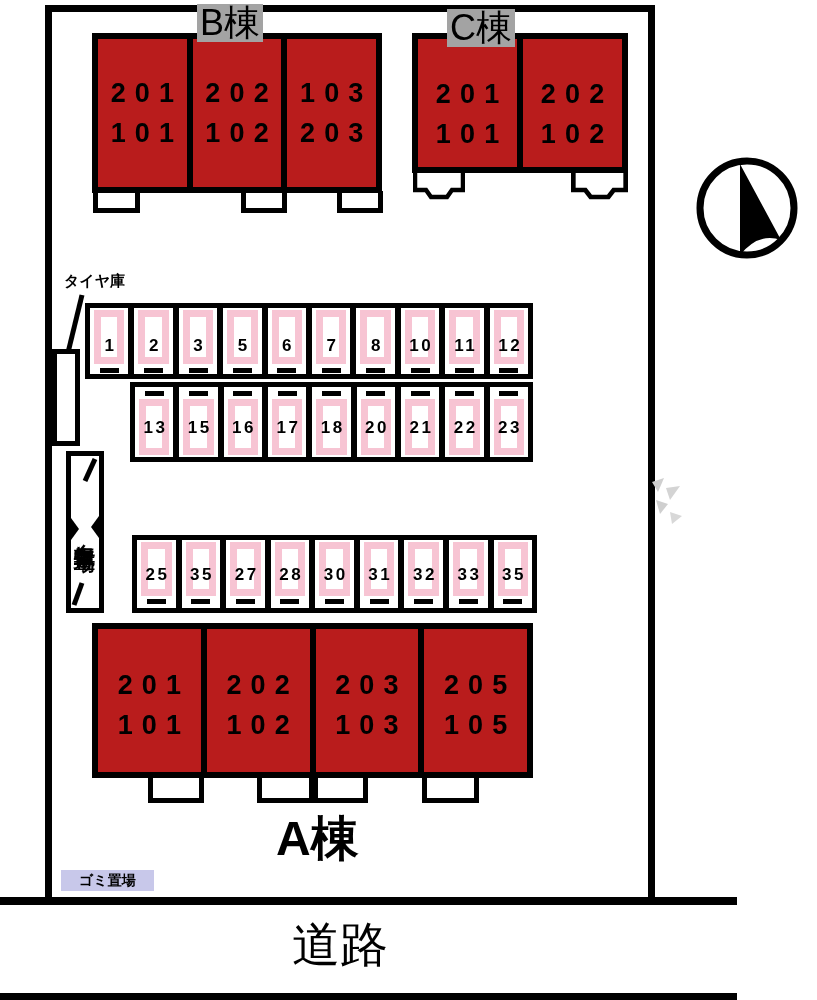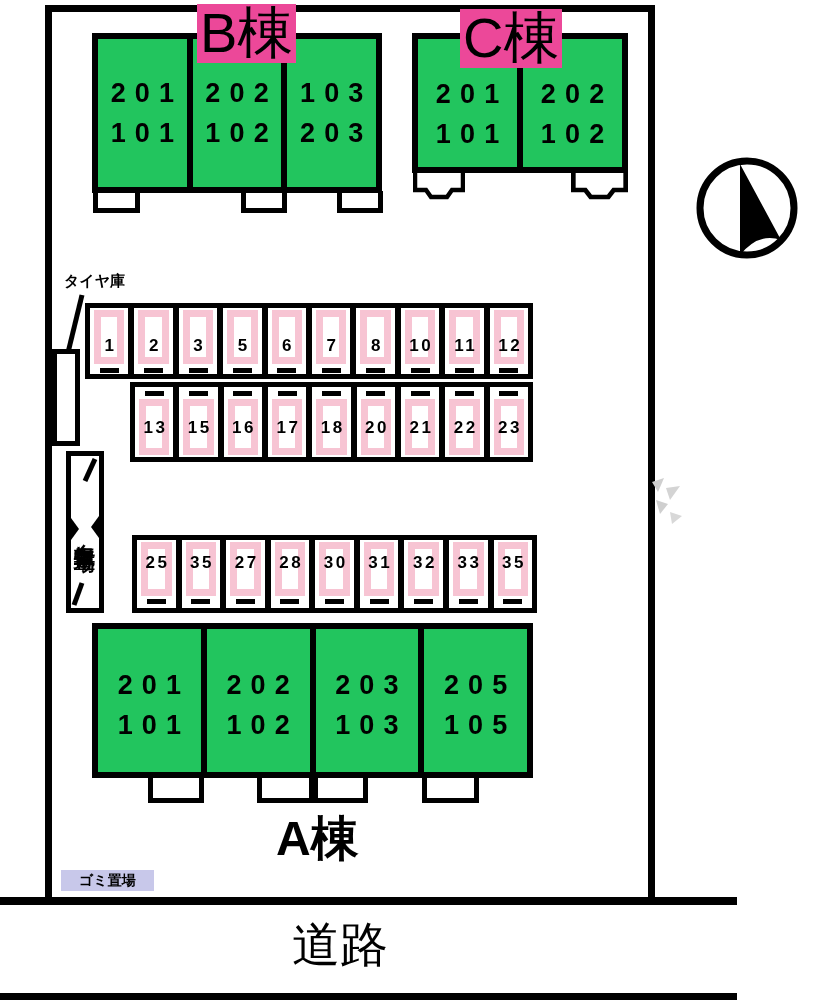--- a/index.html
+++ b/index.html
@@ -2,41 +2,41 @@
 <html style="--pink: #f7c4d3; --garbage-bg: #c8c8ea;"><head>
 <meta charset="utf-8">
 <style>
   html,body{margin:0;padding:0;background:#fff;}
   #plan{position:relative;width:817px;height:1000px;background:#fff;overflow:hidden;
         font-family:"Liberation Sans","DejaVu Sans",sans-serif;color:#000;}
   .abs{position:absolute;}
   .line{position:absolute;background:#000;}
 
   
-  .bldg{position:absolute;background:#22c55e;border:6px solid #000;box-sizing:border-box;display:flex;}
+  .bldg{position:absolute;background:#b91c1c;border:6px solid #000;box-sizing:border-box;display:flex;}
   .unit{flex:1;display:flex;flex-direction:column;justify-content:center;align-items:center;gap:13px;box-sizing:border-box;}
   .unit + .unit{border-left:6px solid #000;}
   .unit .num{font-size:27px;font-weight:bold;letter-spacing:.34em;text-indent:.34em;line-height:1;white-space:nowrap;}
-  .bldg-label{position:absolute;background:#ec4899;font-size:56px;line-height:1.05;padding:0 3px;white-space:nowrap;}
+  .bldg-label{position:absolute;background:#a3a3a3;font-size:36px;line-height:1.05;padding:0 3px;white-space:nowrap;}
   .tab{position:absolute;background:#fff;border:5px solid #000;border-top:none;box-sizing:border-box;}
 
   
   .prow{position:absolute;background:#fff;border:5px solid #000;box-sizing:border-box;display:flex;}
   .pcell{flex:1;display:flex;flex-direction:column;align-items:center;box-sizing:border-box;min-width:0;}
   .pcell + .pcell{border-left:6px solid #000;}
   .pbox{align-self:stretch;border:7px solid var(--pink,#f7c4d3);background:#fff;display:flex;justify-content:center;box-sizing:content-box;}
   .pnum{font-size:17px;font-weight:bold;letter-spacing:.15em;text-indent:.15em;line-height:1;white-space:nowrap;}
   .pdash{width:19px;height:5px;background:#000;flex:none;}
   .row-top .pbox{height:40px;margin:2px 4px 0;align-items:flex-end;}
   .row-top .pnum{padding-bottom:3px;}
   .row-top .pdash{margin-top:4px;}
   .row-mid .pdash{margin-top:4px;}
   .row-mid .pbox{height:42px;margin:3px 4px 0;align-items:center;}
   .row-low .pbox{height:40px;margin:2px 4px 0;align-items:flex-end;}
-  .row-low .pnum{padding-bottom:18px;}
+  .row-low .pnum{padding-bottom:6px;}
   .row-low .pdash{margin-top:3px;}
 
   
   .facility{position:absolute;background:#fff;border:5px solid #000;box-sizing:border-box;}
   .bike-text{position:absolute;inset:0;display:flex;align-items:center;justify-content:center;
              writing-mode:vertical-rl;text-orientation:upright;
              font-size:21px;font-weight:bold;letter-spacing:2px;line-height:1;}
   .small-label{position:absolute;font-size:15px;font-weight:bold;line-height:1;white-space:nowrap;}
   .garbage{position:absolute;background:var(--garbage-bg,#c8c8ea);font-size:14px;font-weight:bold;
            padding:3px 18px;line-height:1.1;white-space:nowrap;}
@@ -88,21 +88,21 @@
       <div class="unit" style="padding-top:22px;">
         <span class="num">201</span>
         <span class="num">101</span>
       </div>
 
       <div class="unit" style="padding-top:22px;">
         <span class="num">202</span>
         <span class="num">102</span>
       </div>
     </div>
-  <div class="bldg-label" style="left:460px;top:9px;">C棟</div>
+  <div class="bldg-label" style="left:447px;top:9px;">C棟</div>
 
   <svg class="abs" style="left:691px;top:152px;" width="112" height="112" viewBox="0 0 112 112">
     <circle cx="56" cy="56" r="47" fill="none" stroke="#000" stroke-width="7"></circle>
     <path d="M49,12 L49,103 Q68,80 90,88 Z" fill="#000"></path>
   </svg>
 
   <div class="small-label" style="left:64px;top:273px;">タイヤ庫</div>
   <svg class="abs" style="left:56px;top:291px;" width="34" height="78" viewBox="0 0 34 78">
     <line x1="26" y1="4" x2="9" y2="74" stroke="#000" stroke-width="5"></line>
   </svg>

